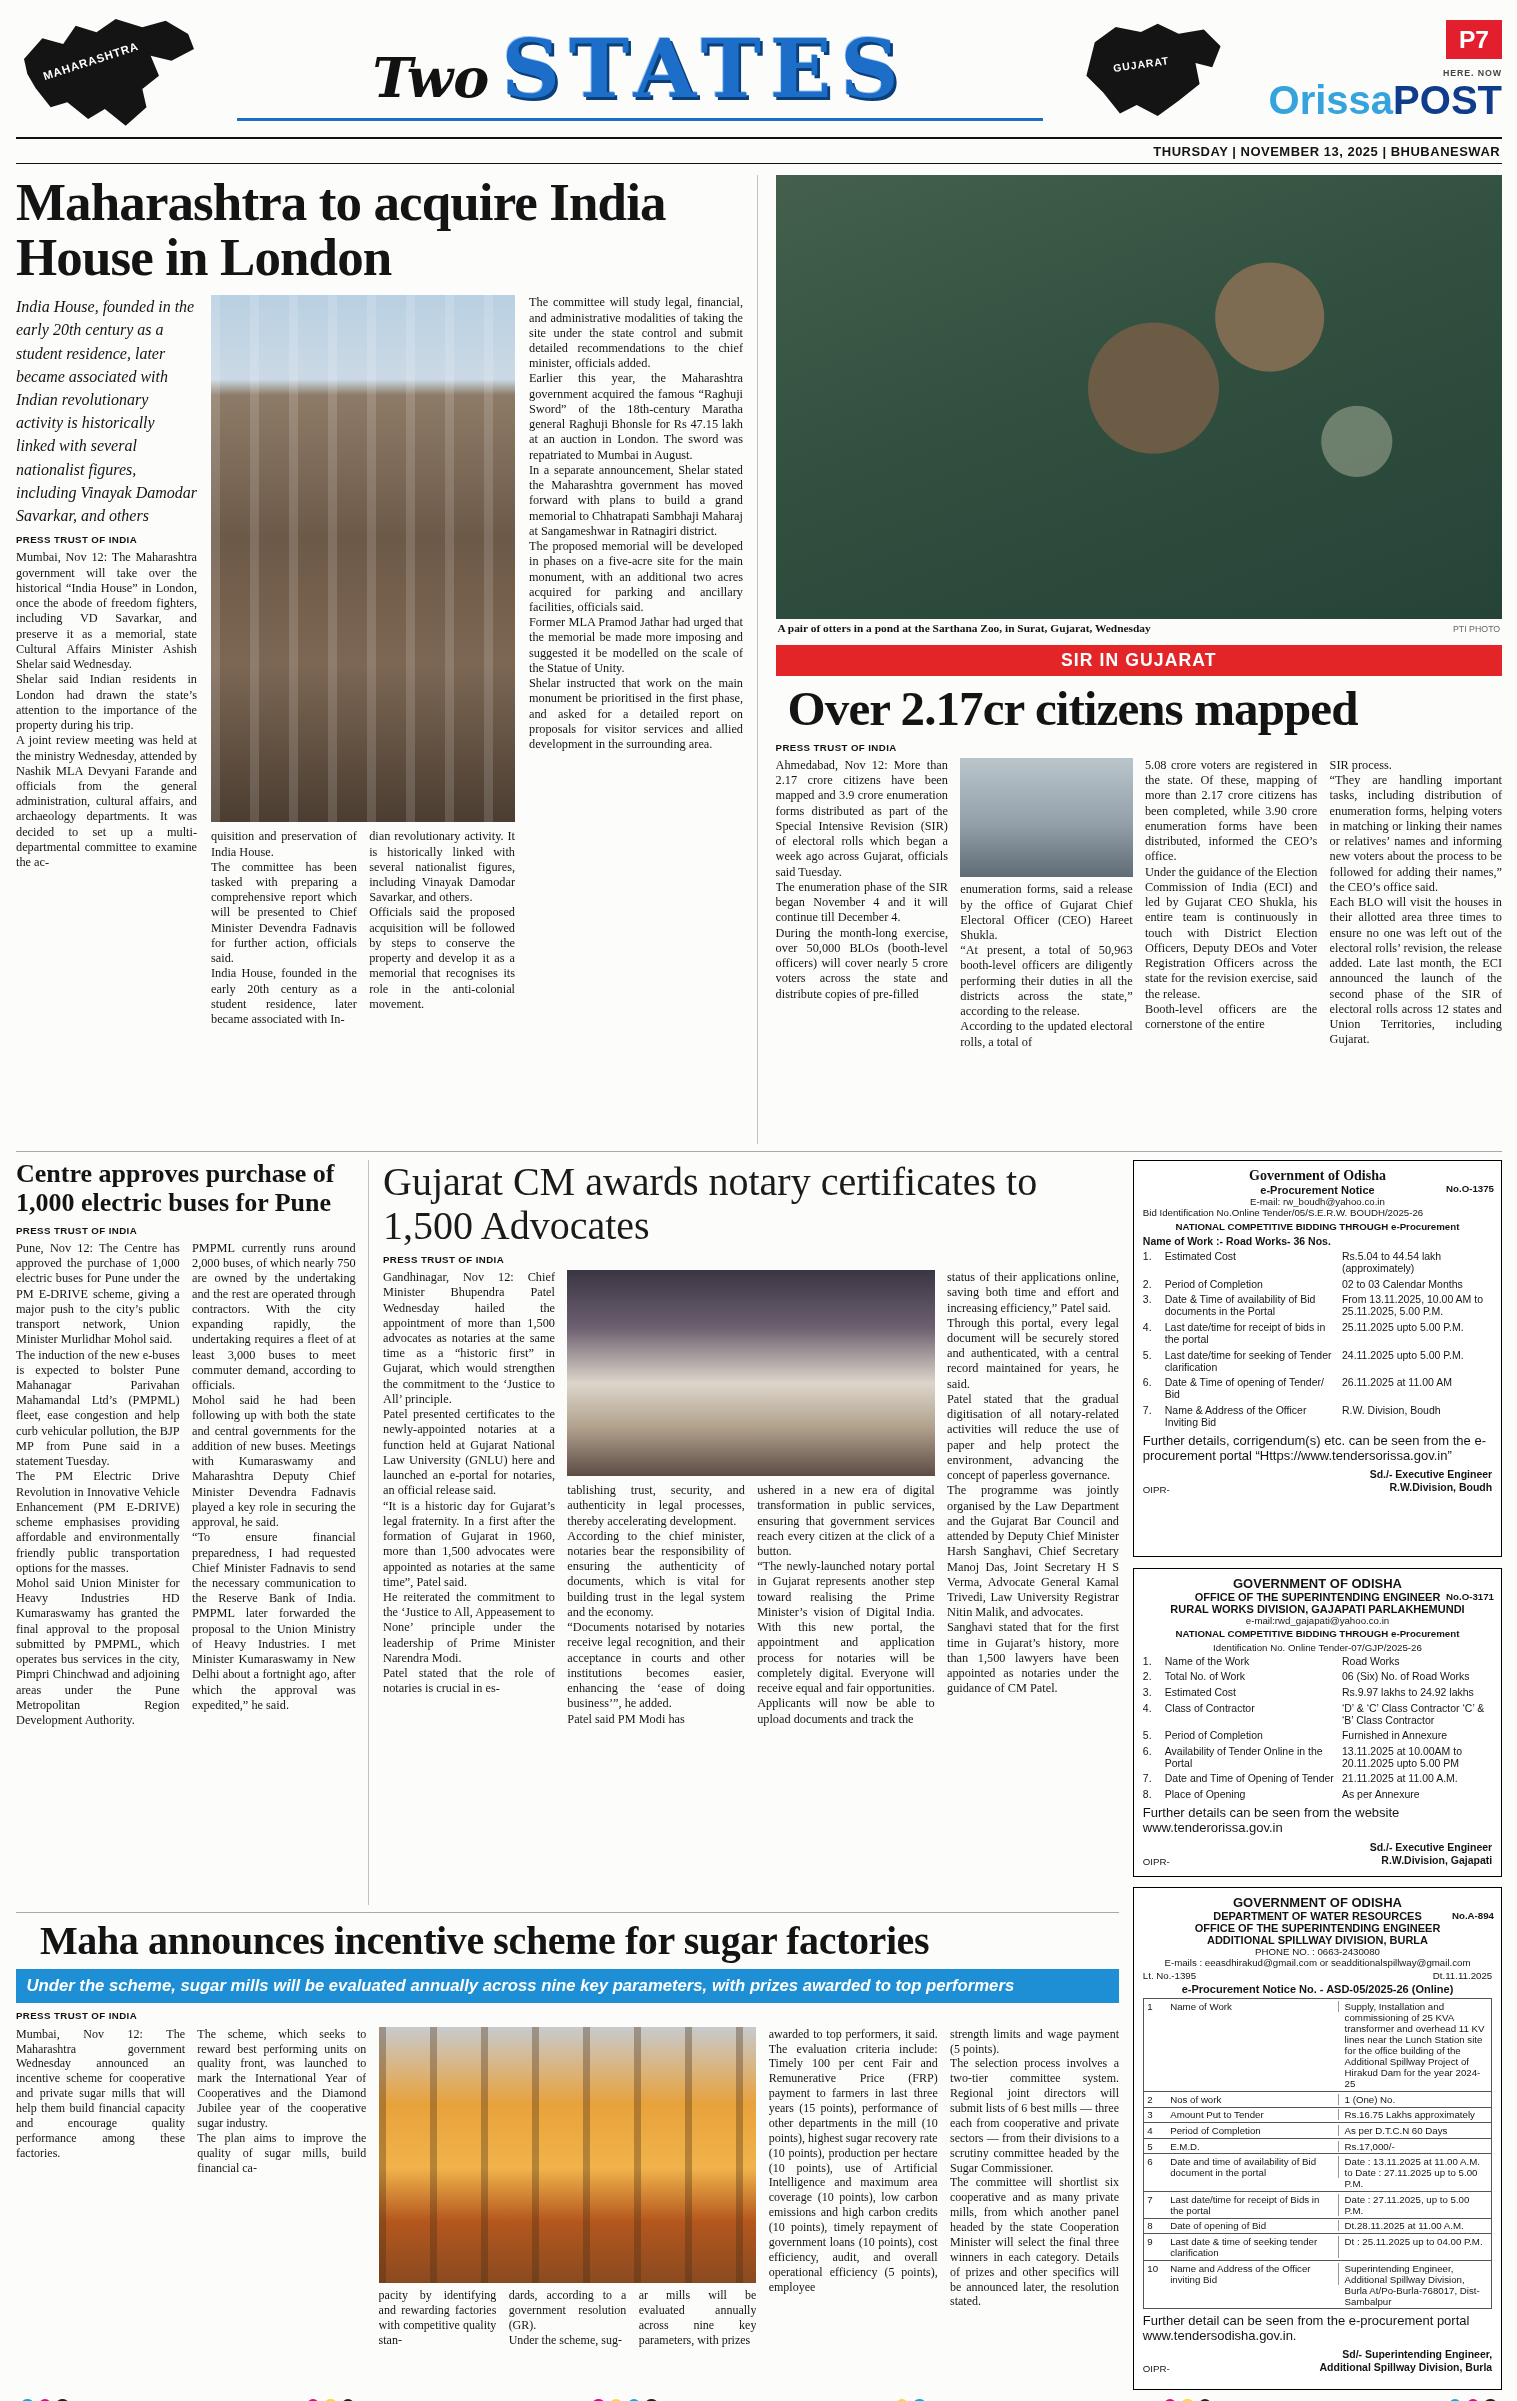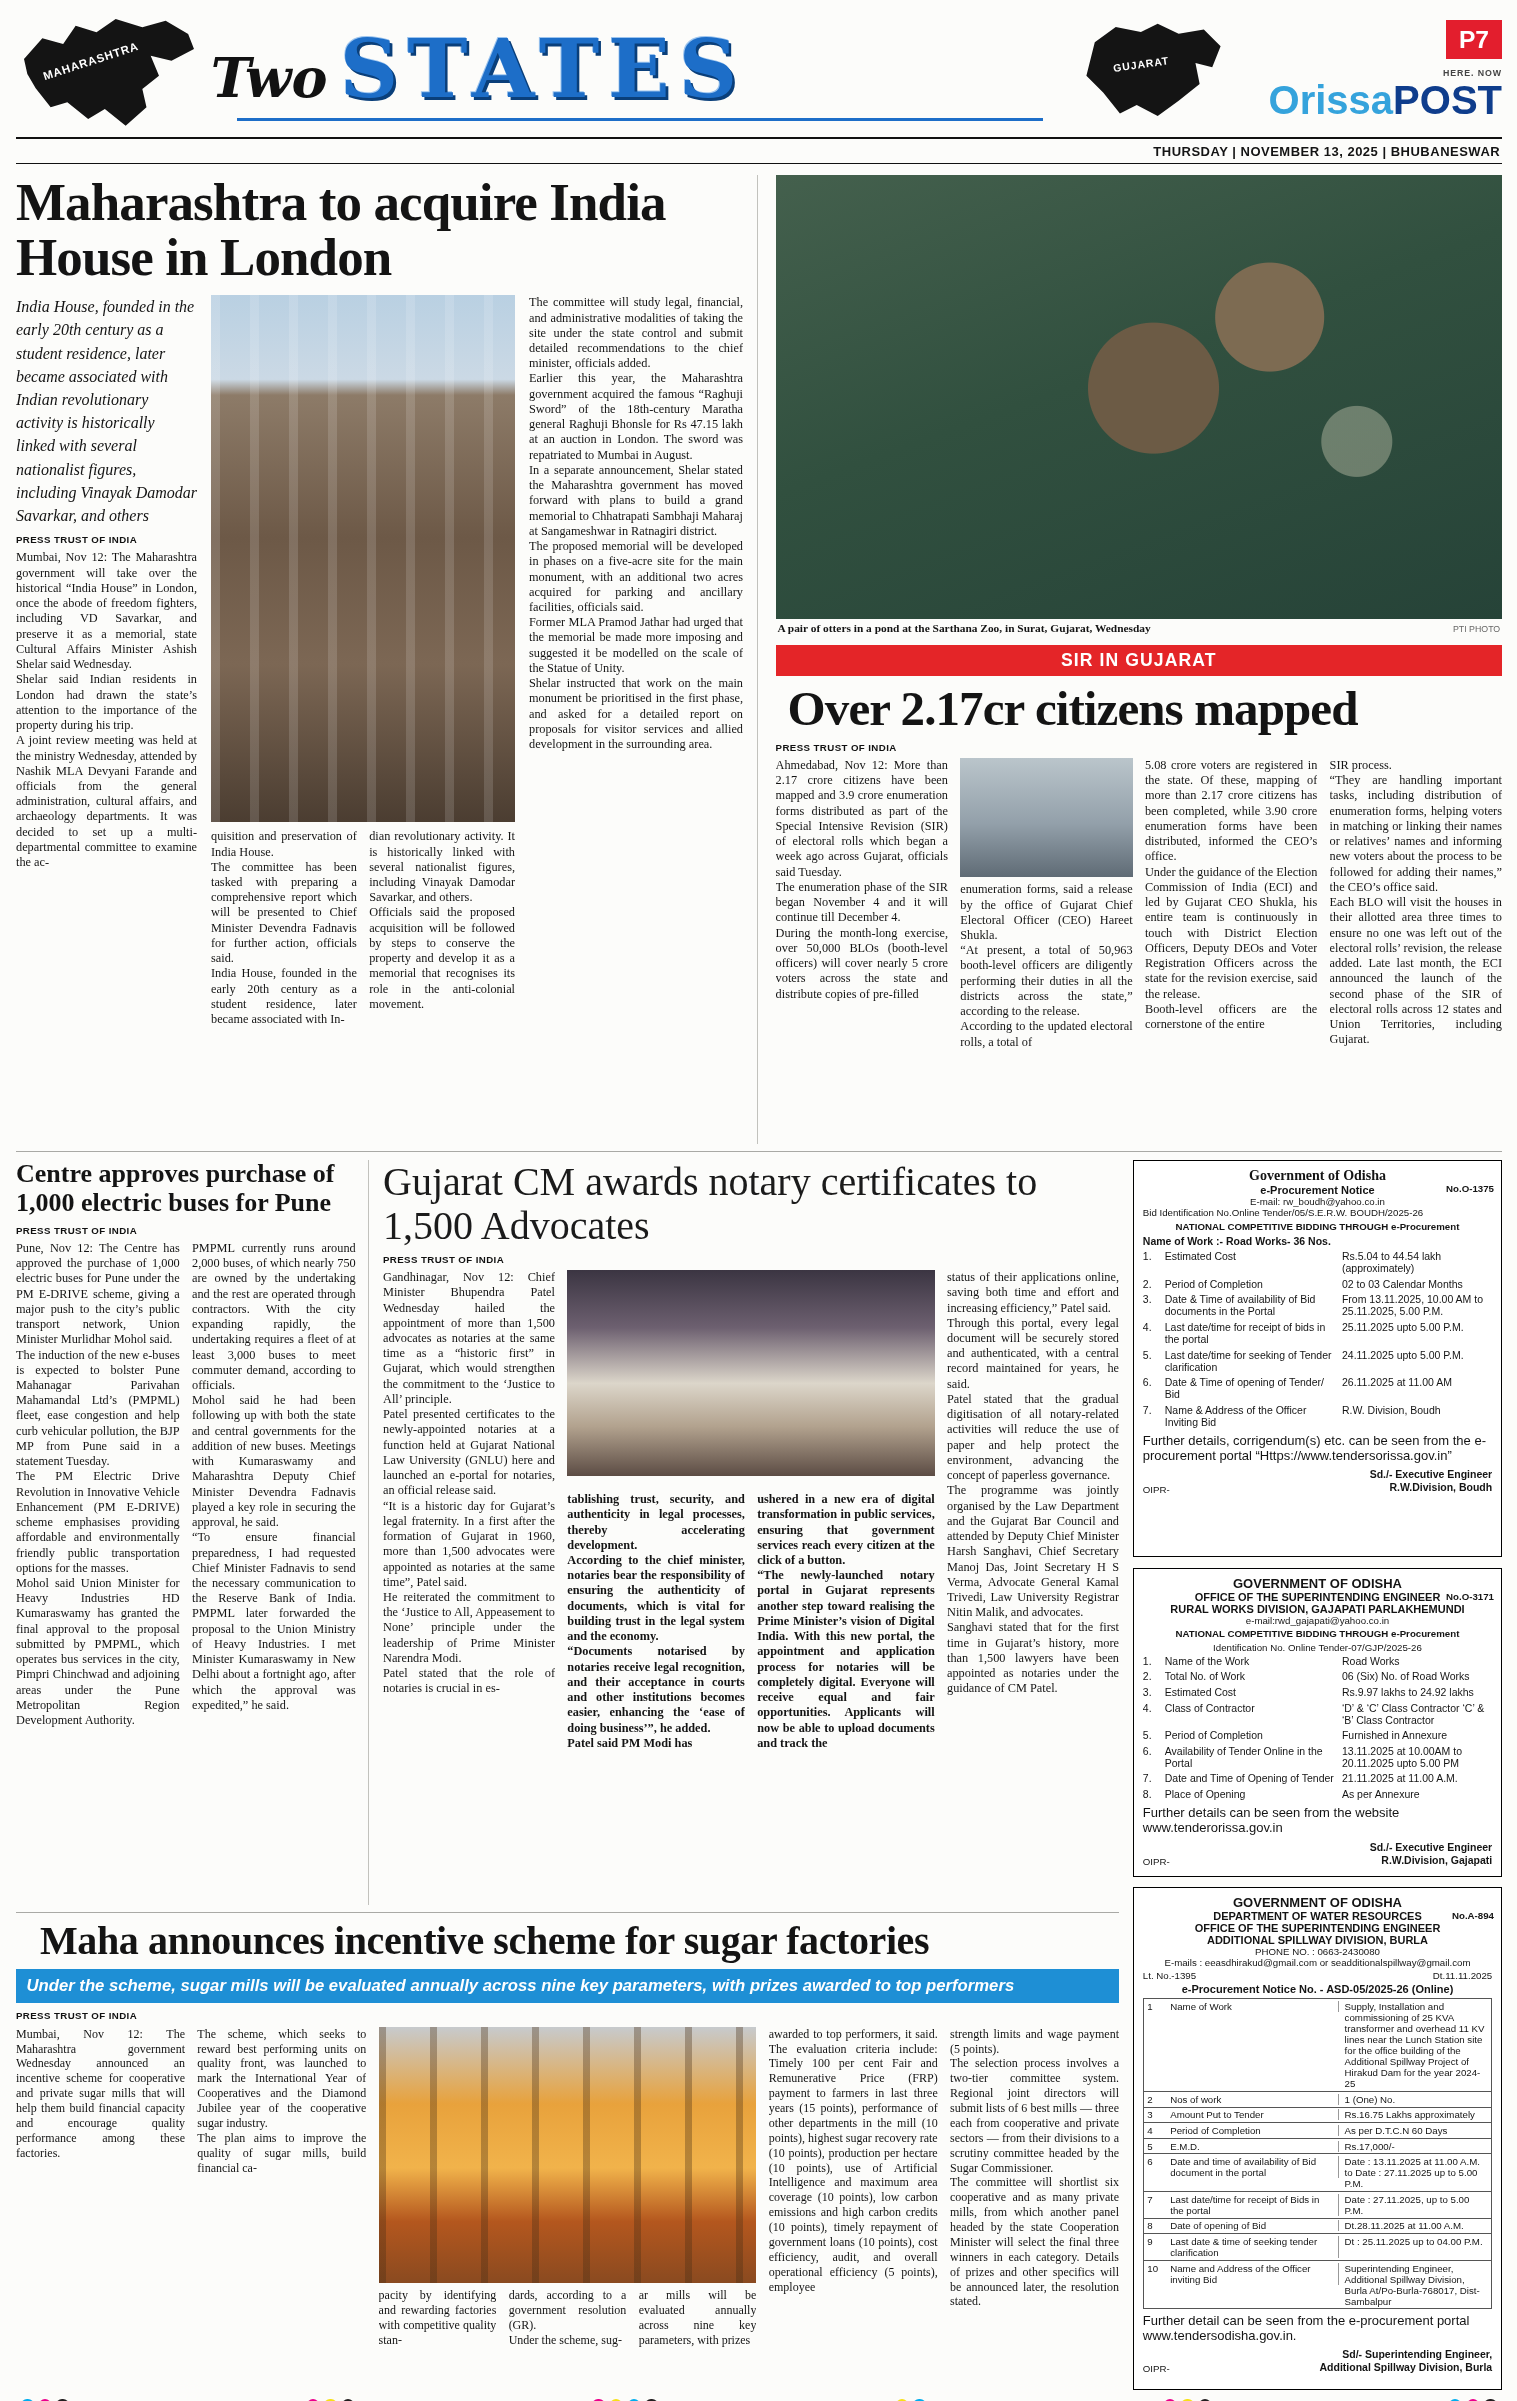--- a/index.html
+++ b/index.html
@@ -11,21 +11,21 @@
   }
   
   .masthead { display: flex; align-items: center; height: 125px; gap: 8.8px; }
   .map { position: relative; flex: none; }
   .map svg { display: block; }
   .map-label {
     position: absolute; color: #fff; font: bold 11.4px "Liberation Sans", sans-serif;
     letter-spacing: 0.9px; top: 46px; left: 24.6px; transform: rotate(-18deg);
   }
   .map-right .map-label { top: 42px; left: 35px; transform: rotate(-8deg); font-size: 10.5px; }
-  .mast-title { flex: 1; text-align: left; white-space: nowrap; }
+  .mast-title { flex: 1; text-align: center; white-space: nowrap; }
   .mast-two { font: italic bold 54px "DejaVu Serif", serif; color: #121212; margin-right: 12.3px; }
   .mast-states {
     font: bold 81px "DejaVu Serif", serif; color: #1d6ec8; letter-spacing: 8.8px;
     text-shadow: 2.6px 2.6px 0 #0a3f7a, -0.9px -0.9px 0 #9cc4ee;
   }
   .mast-title .rule { height: 3.5px; background: #1d6ec8; margin: 1.8px 26px 0; }
   .brand { flex: none; width: 264px; text-align: right; position: relative; padding-top: 3.5px; }
   .p7-badge {
     position: absolute; top: 0; right: 0; width: 56px; height: 39px; background: #e31e2d;
     color: #fff; font: bold 24.6px "Liberation Sans", sans-serif; display: flex;
@@ -87,21 +87,21 @@
   .b-bus { flex: none; width: 353px; border-right: 0.9px solid #c2c2bd; padding-right: 12.3px; }
   .b-bus h2 { font: bold 26px/1.1 "Liberation Serif", serif; }
   .cols2 { column-count: 2; column-gap: 12.3px; height: 636px; }
   .b-notary { flex: 1; }
   .notary-h { font: normal 40px/1.08 "Liberation Serif", serif; color: #1b1b1b; }
   .notary-row { display: flex; gap: 12.3px; margin-top: 1.8px; height: 594px; overflow: hidden; }
   .ncol { flex: none; width: 172px; }
   .nmid { flex: 1; }
   .notary-photo { height: 206px;
     background: linear-gradient(180deg,#3b3542 0%,#6d6070 28%,#dcd6ca 55%,#b2a28e 76%,#5c4c44 100%); }
-  .nmid-cols { display: flex; gap: 12.3px; margin-top: 16px; height: 372px; overflow: hidden; font-weight: bold; }
+  .nmid-cols { display: flex; gap: 12.3px; margin-top: 7px; height: 372px; overflow: hidden; }
   .nmid-cols .btxt { flex: 1; }
   
   .section-c { border-top: 0.9px solid #a9a9a5; margin-top: 7px; padding-top: 7px; height: 474px; overflow: hidden; }
   .sugar-h { font: bold 40px/1.05 "Liberation Serif", serif; letter-spacing: -0.4px; margin-left: 24px; }
   .strap { background: #1e8fd5; color: #fff; font: bold italic 16.7px "Liberation Sans", sans-serif;
     padding: 7px 10.5px; margin: 7px 0 1.8px; }
   .sugar-row { display: flex; gap: 12.3px; height: 348px; overflow: hidden; }
   .scol { flex: none; width: 169px; font-size: 12px; }
   .smid { flex: 1; }
   .sugar-photo { height: 256px;

